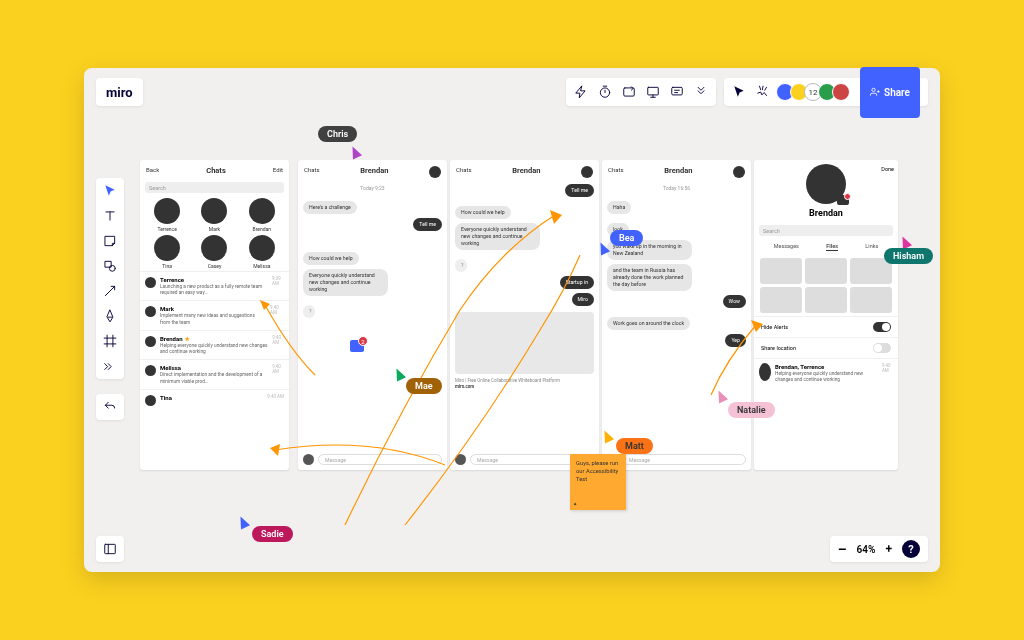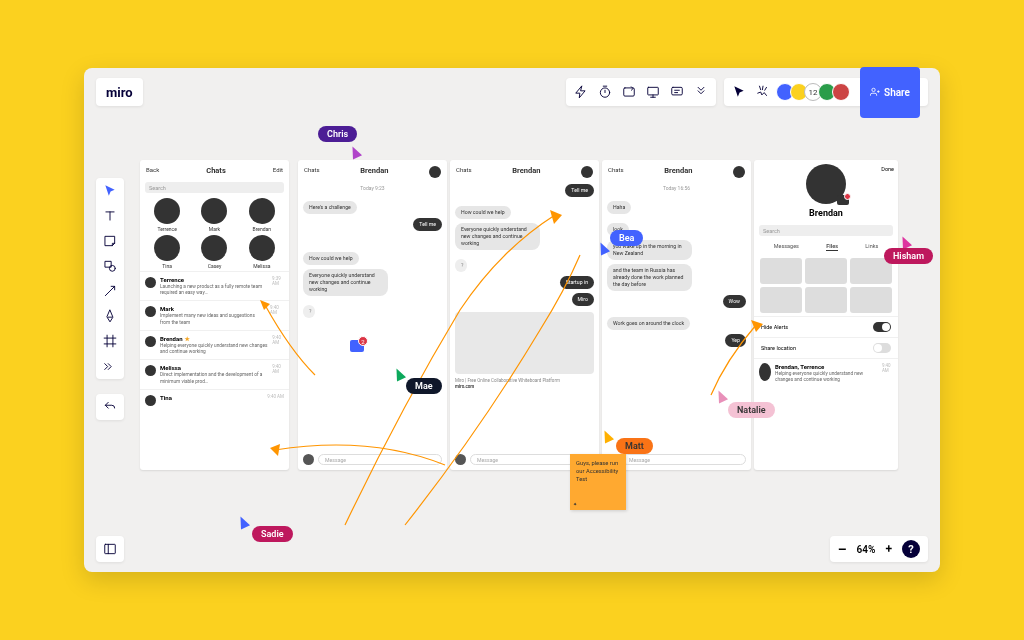--- a/index.html
+++ b/index.html
@@ -65,21 +65,21 @@
 .toggle.on::after{left:9px}
 .cursor{position:absolute;z-index:5}
 .cursor-arrow{width:0;height:0;border-style:solid}
 .c-pink{border-width:0 5px 12px 5px;border-color:transparent transparent #b044c9 transparent;transform:rotate(-25deg)}
 .c-blue{border-width:0 5px 12px 5px;border-color:transparent transparent #4262FF transparent;transform:rotate(-25deg)}
 .c-green{border-width:0 5px 12px 5px;border-color:transparent transparent #0ca95c transparent;transform:rotate(-25deg)}
 .c-orange{border-width:0 5px 12px 5px;border-color:transparent transparent #ffb000 transparent;transform:rotate(-25deg)}
 .c-lpink{border-width:0 5px 12px 5px;border-color:transparent transparent #e890b9 transparent;transform:rotate(-25deg)}
 .c-dpink{border-width:0 5px 12px 5px;border-color:transparent transparent #de34a0 transparent;transform:rotate(-25deg)}
 .tag{position:absolute;padding:3px 9px;border-radius:10px;font-size:9px;font-weight:600;color:#fff;z-index:5}
-.t-chris{background:#4c1d95}.t-bea{background:#4262FF}.t-mae{background:#0f172a}.t-matt{background:#f97316;color:#333}.t-sadie{background:#be185d}.t-nat{background:#f4c2d4;color:#333}.t-hish{background:#be185d}
+.t-chris{background:#404040}.t-bea{background:#4262FF}.t-mae{background:#a16207}.t-matt{background:#f97316;color:#333}.t-sadie{background:#be185d}.t-nat{background:#f4c2d4;color:#333}.t-hish{background:#0f766e}
 .sticky{position:absolute;width:56px;height:56px;background:#FFA930;font-size:5.8px;padding:6px;color:#333;line-height:1.35;box-shadow:1px 1px 3px rgba(0,0,0,.15);z-index:4}
 .sticky::after{content:"✦";position:absolute;bottom:2px;left:3px;font-size:5px}
 .chat-icon{position:absolute;width:14px;height:12px;background:#4262FF;border-radius:2px;z-index:6}
 .chat-icon::before{content:"";position:absolute;bottom:-3px;left:3px;border:3px solid transparent;border-top-color:#4262FF}
 .chat-icon::after{content:"2";position:absolute;right:-4px;top:-4px;width:8px;height:8px;background:#dc3545;color:#fff;border-radius:50%;font-size:6px;display:flex;align-items:center;justify-content:center;border:1px solid #fff}
 .arrow{position:absolute;z-index:2;pointer-events:none}
 .arrow path{fill:none;stroke:#ff9500;stroke-width:1.2}
 .arrow .head{fill:#ff9500}
 .done-lbl{position:absolute;right:4px;top:6px;font-size:5.5px}
 .cr-av-big{width:18px;height:18px;background:#333;border-radius:50%}

